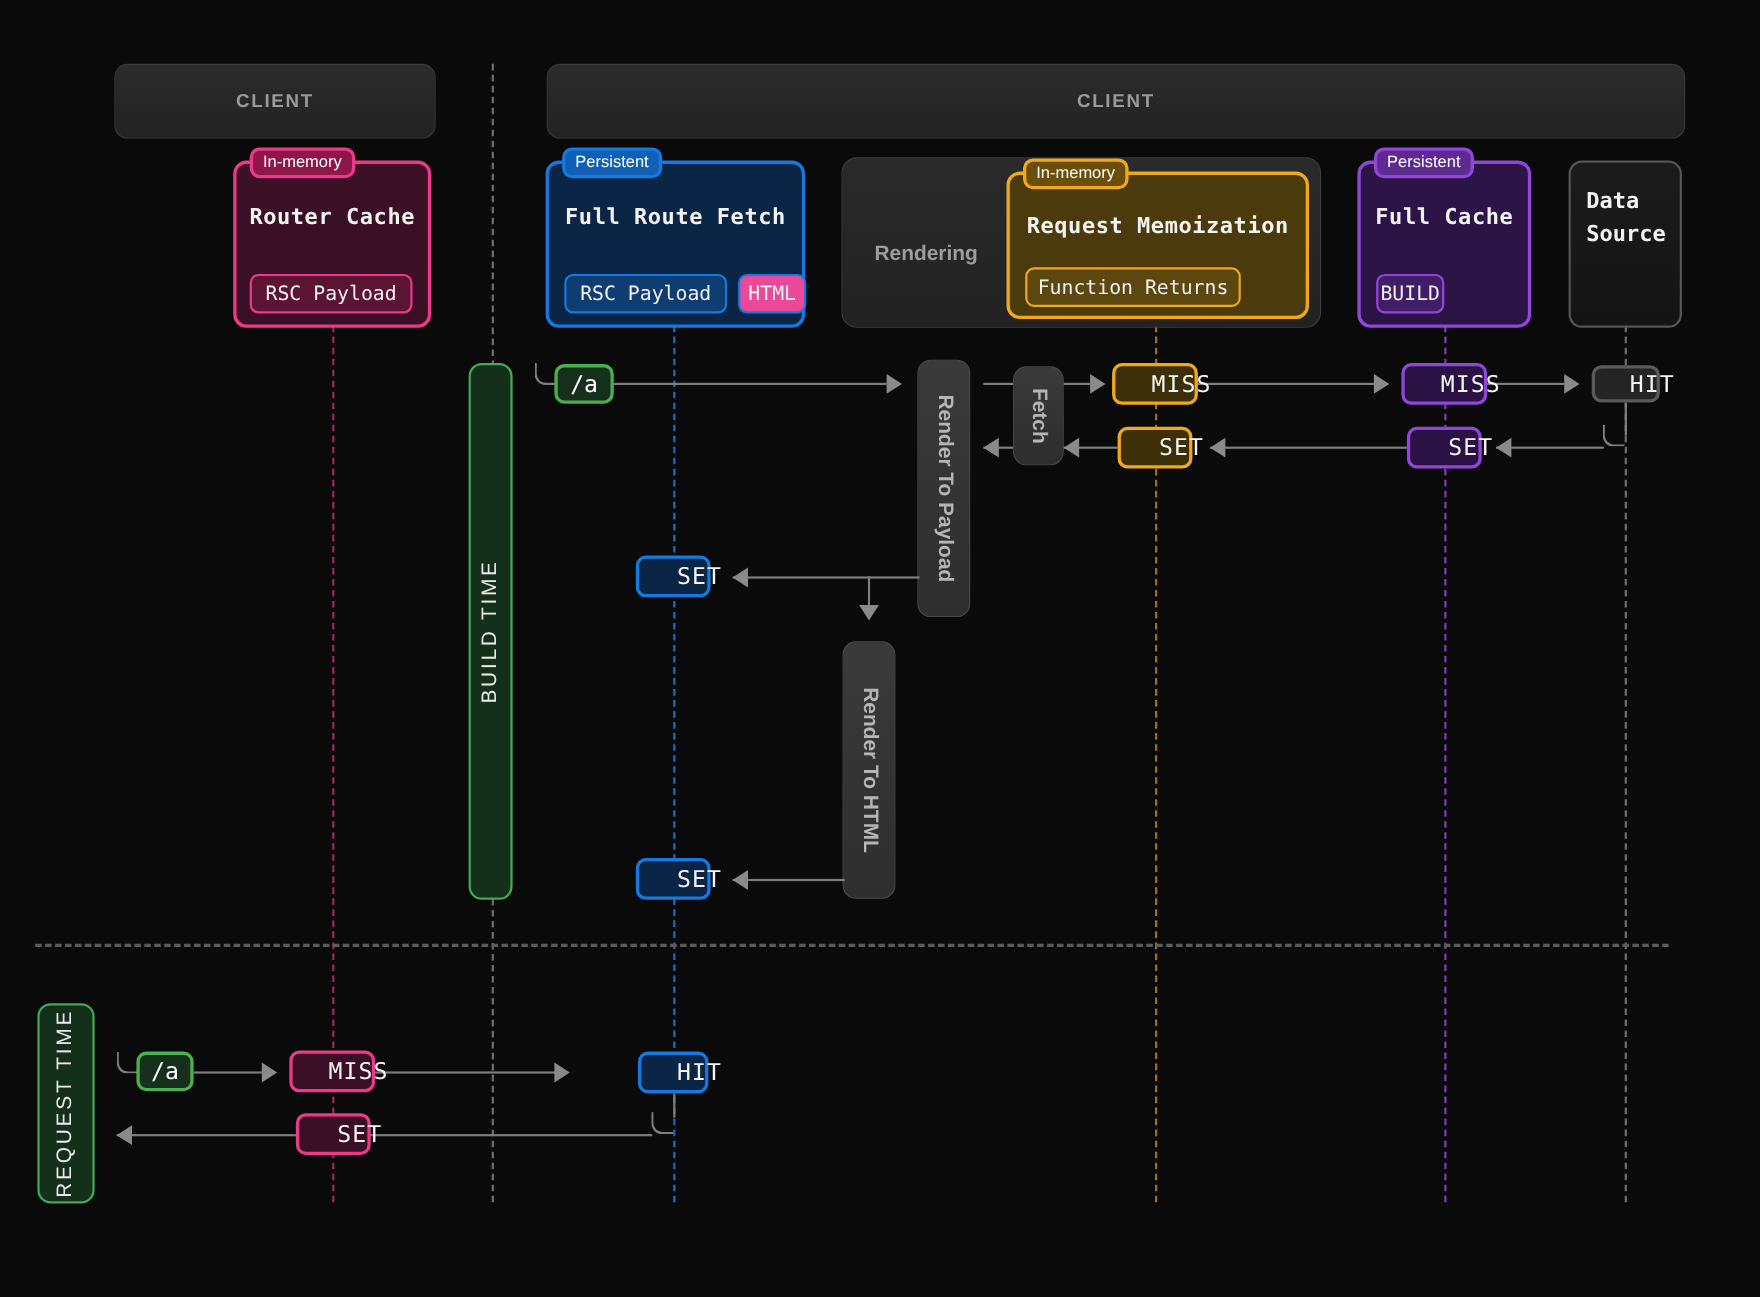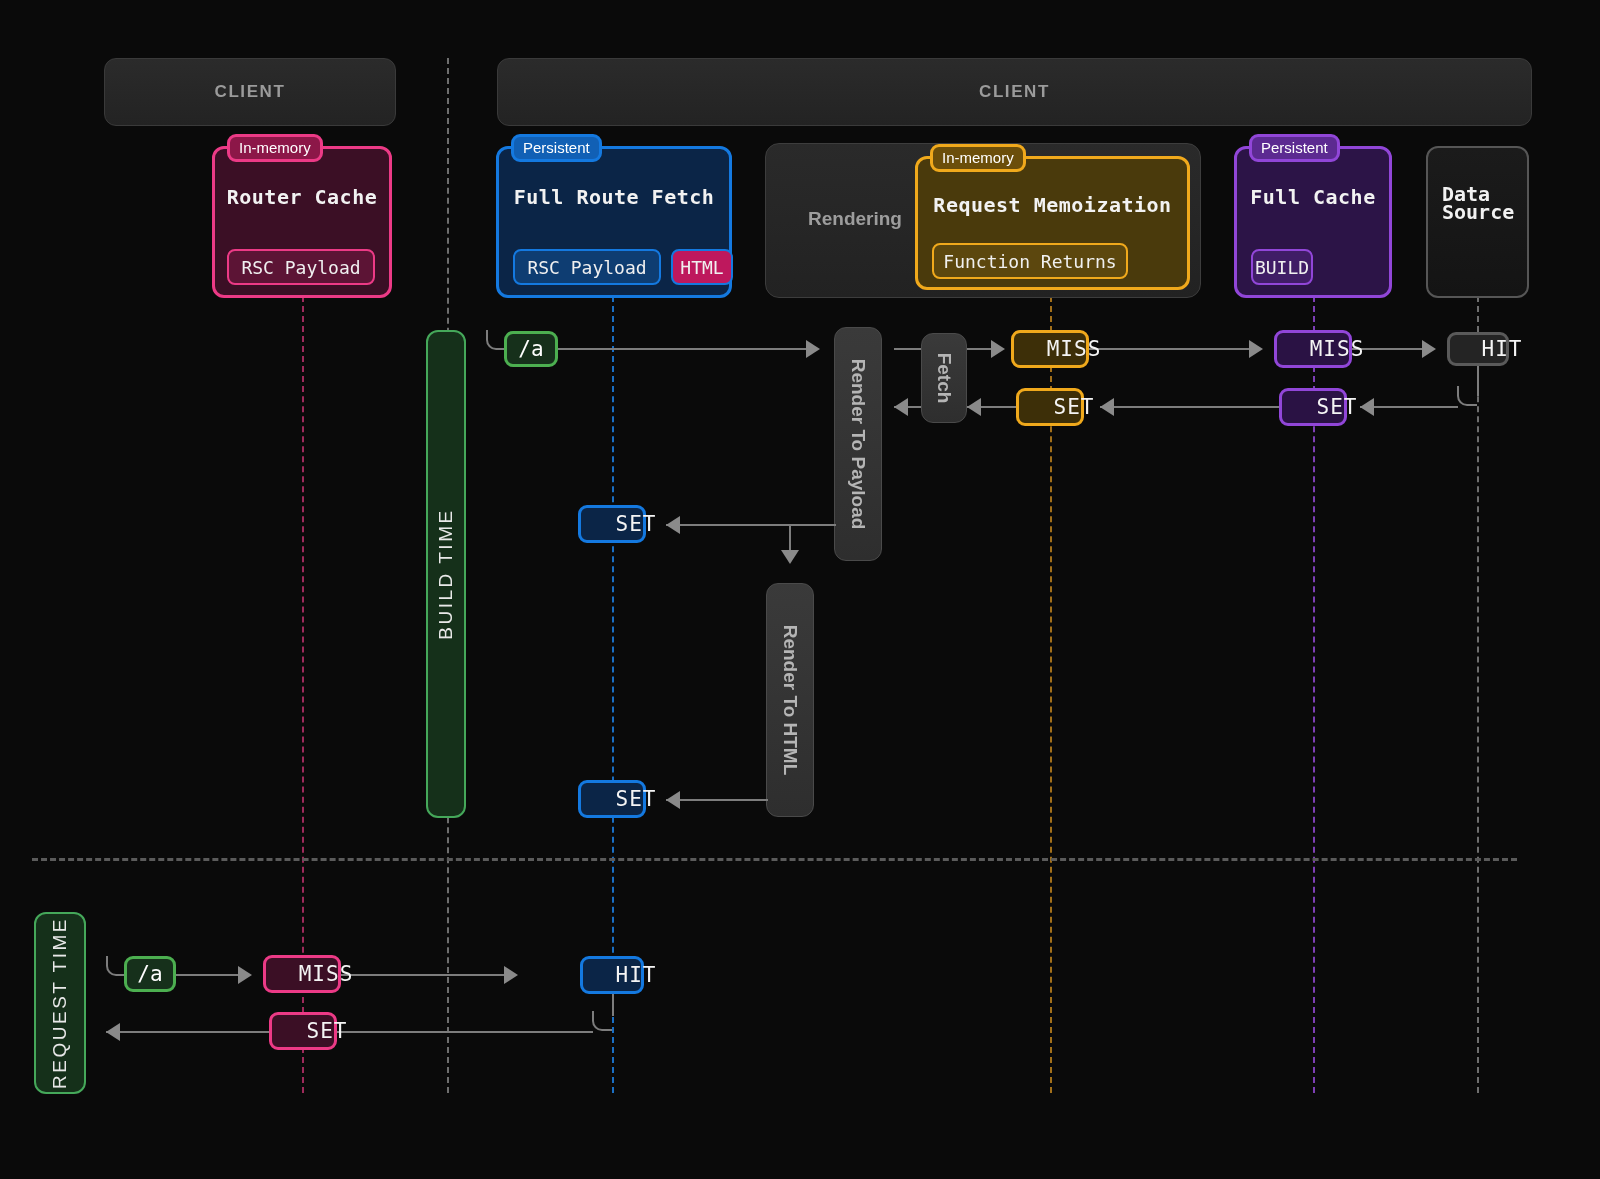--- a/index.html
+++ b/index.html
@@ -189,49 +189,49 @@
   <div class="lifeline" style="left:302px;top:296px;height:797px;border-left-color:#9e2a5a;"></div>
   <div class="lifeline" style="left:447px;top:58px;height:1035px;border-left-color:#6e6e6e;"></div>
   <div class="lifeline" style="left:612px;top:296px;height:797px;border-left-color:#1a6fc4;"></div>
   <div class="lifeline" style="left:1050px;top:296px;height:797px;border-left-color:#a3701a;"></div>
   <div class="lifeline" style="left:1313px;top:296px;height:797px;border-left-color:#7d3fb5;"></div>
   <div class="lifeline" style="left:1477px;top:296px;height:797px;border-left-color:#6e6e6e;"></div>
 
   <div class="phase-divider" style="left:32px;top:858px;width:1485px;"></div>
 
   <div class="rendering-group" style="left:765px;top:143px;width:436px;height:155px;"></div>
-  <div class="rendering-label" style="left:795px;top:208px;margin-left:13px;">Rendering</div>
+  <div class="rendering-label" style="left:795px;top:220px;">Rendering</div>
 
   <div class="card" style="left:212px;top:146px;width:180px;height:152px;border-color:#ec3a86;background:#3b0f25;">
     <div class="tag" style="border-color:#ec3a86;background:#8c1748;">In-memory</div>
     <div class="card-title mono" style="top:36px;">Router Cache</div>
     <div class="chip mono" style="left:12px;top:100px;width:148px;height:36px;border-color:#ec3a86;background:#5c1435;">RSC Payload</div>
   </div>
 
   <div class="card" style="left:496px;top:146px;width:236px;height:152px;border-color:#1479e0;background:#0b2547;">
     <div class="tag" style="border-color:#1479e0;background:#1160b5;">Persistent</div>
     <div class="card-title mono" style="top:36px;">Full Route Fetch</div>
     <div class="chip mono" style="left:14px;top:100px;width:148px;height:36px;border-color:#1479e0;background:#0e3d72;">RSC Payload</div>
-    <div class="chip mono" style="left:172px;top:100px;width:62px;height:36px;border-color:#1479e0;background:#be185d;">HTML</div>
+    <div class="chip mono" style="left:172px;top:100px;width:62px;height:36px;border-color:#1479e0;background:#ec4899;">HTML</div>
   </div>
 
   <div class="card" style="left:915px;top:156px;width:275px;height:134px;border-color:#f0a91c;background:#4a3a0c;">
     <div class="tag" style="border-color:#f0a91c;background:#6b4e0a;">In-memory</div>
     <div class="card-title mono" style="top:34px;">Request Memoization</div>
     <div class="chip mono" style="left:14px;top:84px;width:196px;height:36px;border-color:#f0a91c;background:#5c470e;">Function Returns</div>
   </div>
 
   <div class="card" style="left:1234px;top:146px;width:158px;height:152px;border-color:#9146d8;background:#2c1447;">
     <div class="tag" style="border-color:#9146d8;background:#5c2a91;">Persistent</div>
     <div class="card-title mono" style="top:36px;">Full Cache</div>
     <div class="chip mono" style="left:14px;top:100px;width:62px;height:36px;border-color:#9146d8;background:#401d66;">BUILD</div>
   </div>
 
   <div class="darkbox" style="left:1426px;top:146px;width:103px;height:152px;">
-    <div class="mono" style="position:absolute;left:14px;top:22px;color:#f2f2f2;font-size:20px;font-weight:700;margin-top:12px;">Data</div>
+    <div class="mono" style="position:absolute;left:14px;top:22px;color:#f2f2f2;font-size:20px;font-weight:700;">Data</div>
     <div class="mono" style="position:absolute;left:14px;top:52px;color:#f2f2f2;font-size:20px;font-weight:700;">Source</div>
   </div>
 
   <div class="phasebar" style="left:426px;top:330px;width:40px;height:488px;">
     <span>BUILD TIME</span>
   </div>
 
   <div class="elbow" style="left:486px;top:330px;width:22px;height:20px;border-width:2.5px;border-color:#7d7d7d;border-right:none;border-top:none;border-bottom:none;border-left:2.5px solid #7d7d7d;border-bottom:2.5px solid #7d7d7d;border-bottom-left-radius:10px;"></div>
 
   <div class="route-badge mono" style="left:504px;top:331px;width:54px;height:36px;">/a</div>

